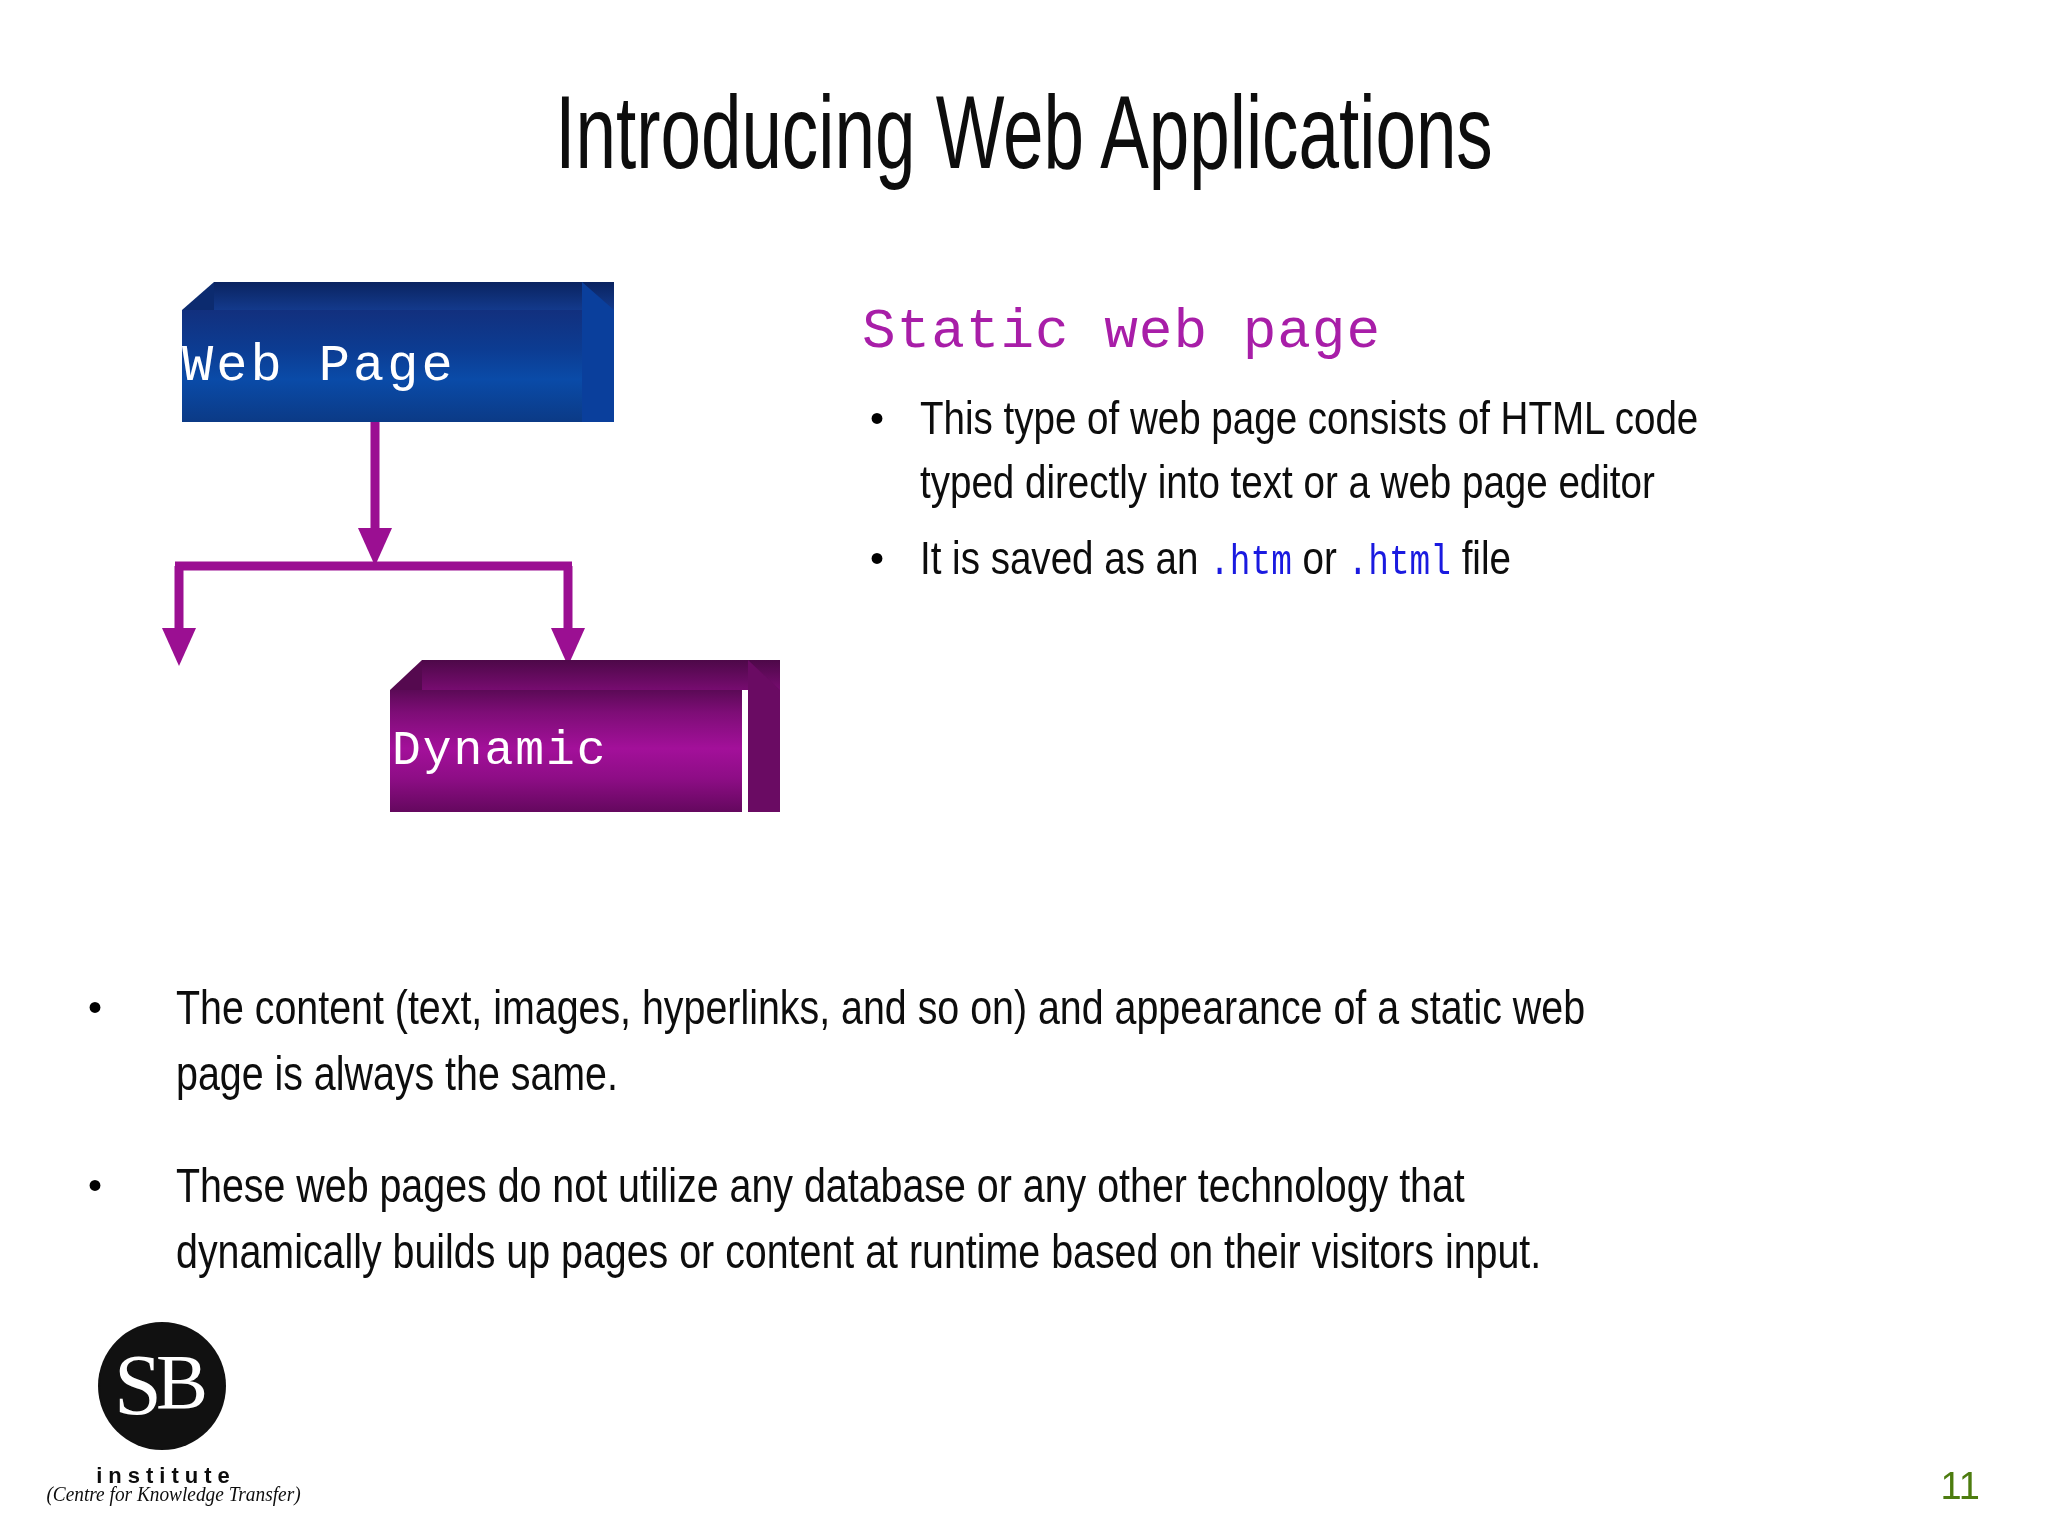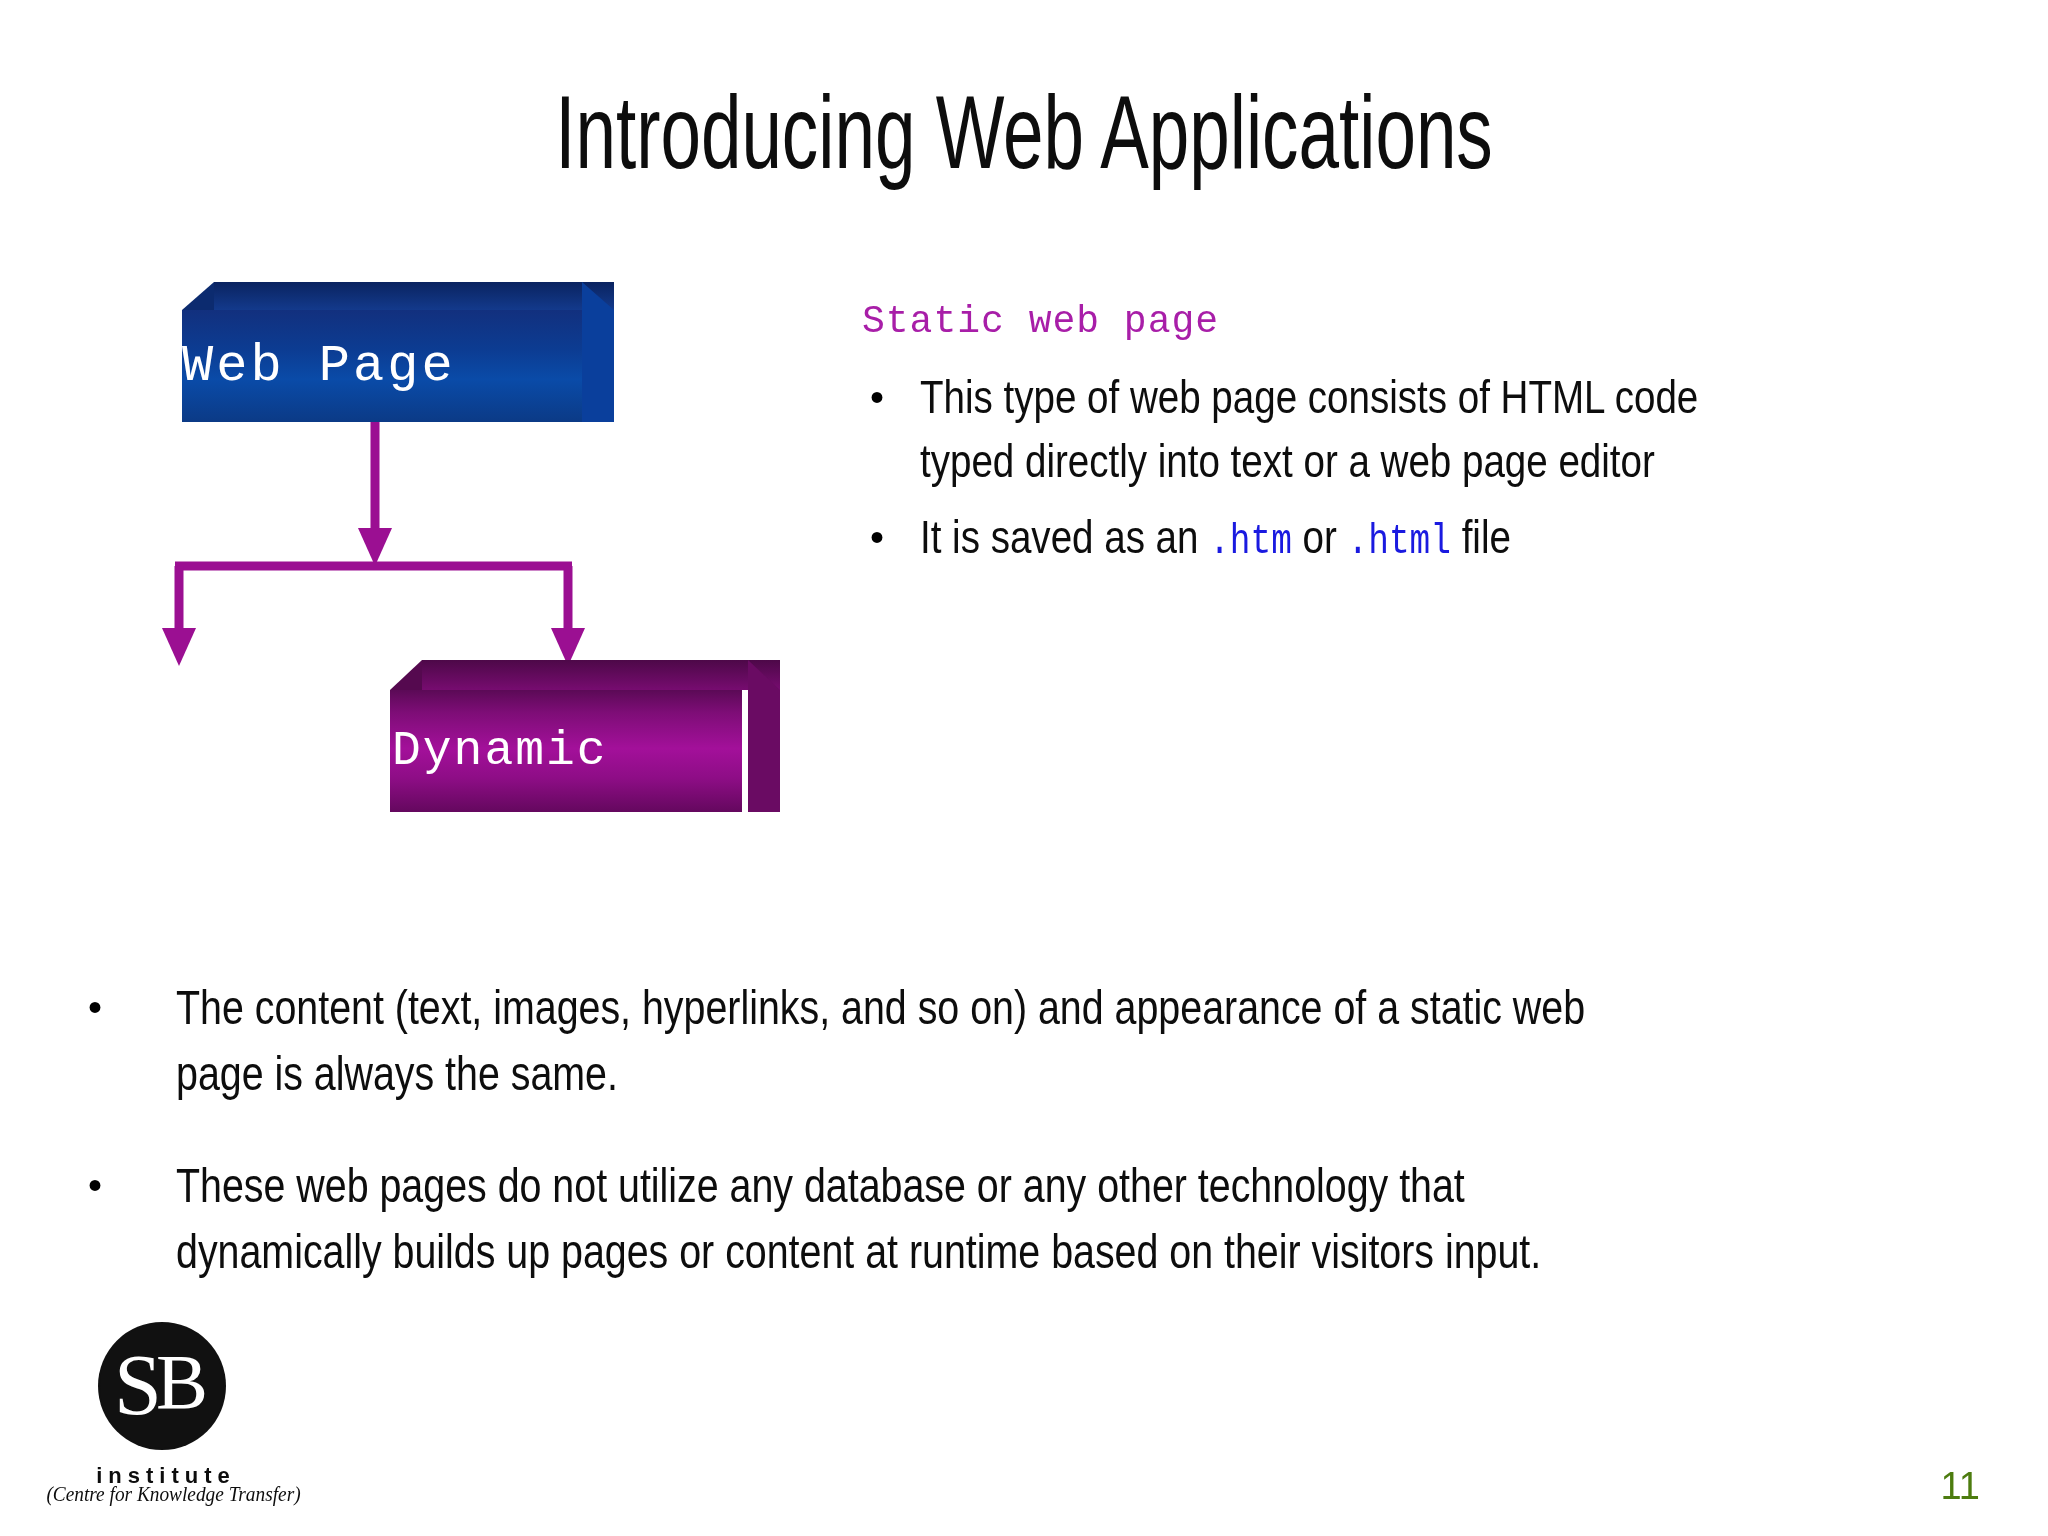--- a/index.html
+++ b/index.html
@@ -155,21 +155,21 @@
 
   
   #right-col {
     position: absolute;
     left: 862px;
     top: 300px;
     width: 1080px;
   }
   #static-heading {
     font-family: "Liberation Mono", "DejaVu Sans Mono", monospace;
-    font-size: 38px;
+    font-size: 56px;
     color: #a81ea8;
     letter-spacing: 1px;
     margin-bottom: 22px;
   }
   .bullet-row {
     display: flex;
     align-items: flex-start;
     margin-bottom: 12px;
   }
   .bullet-dot {

